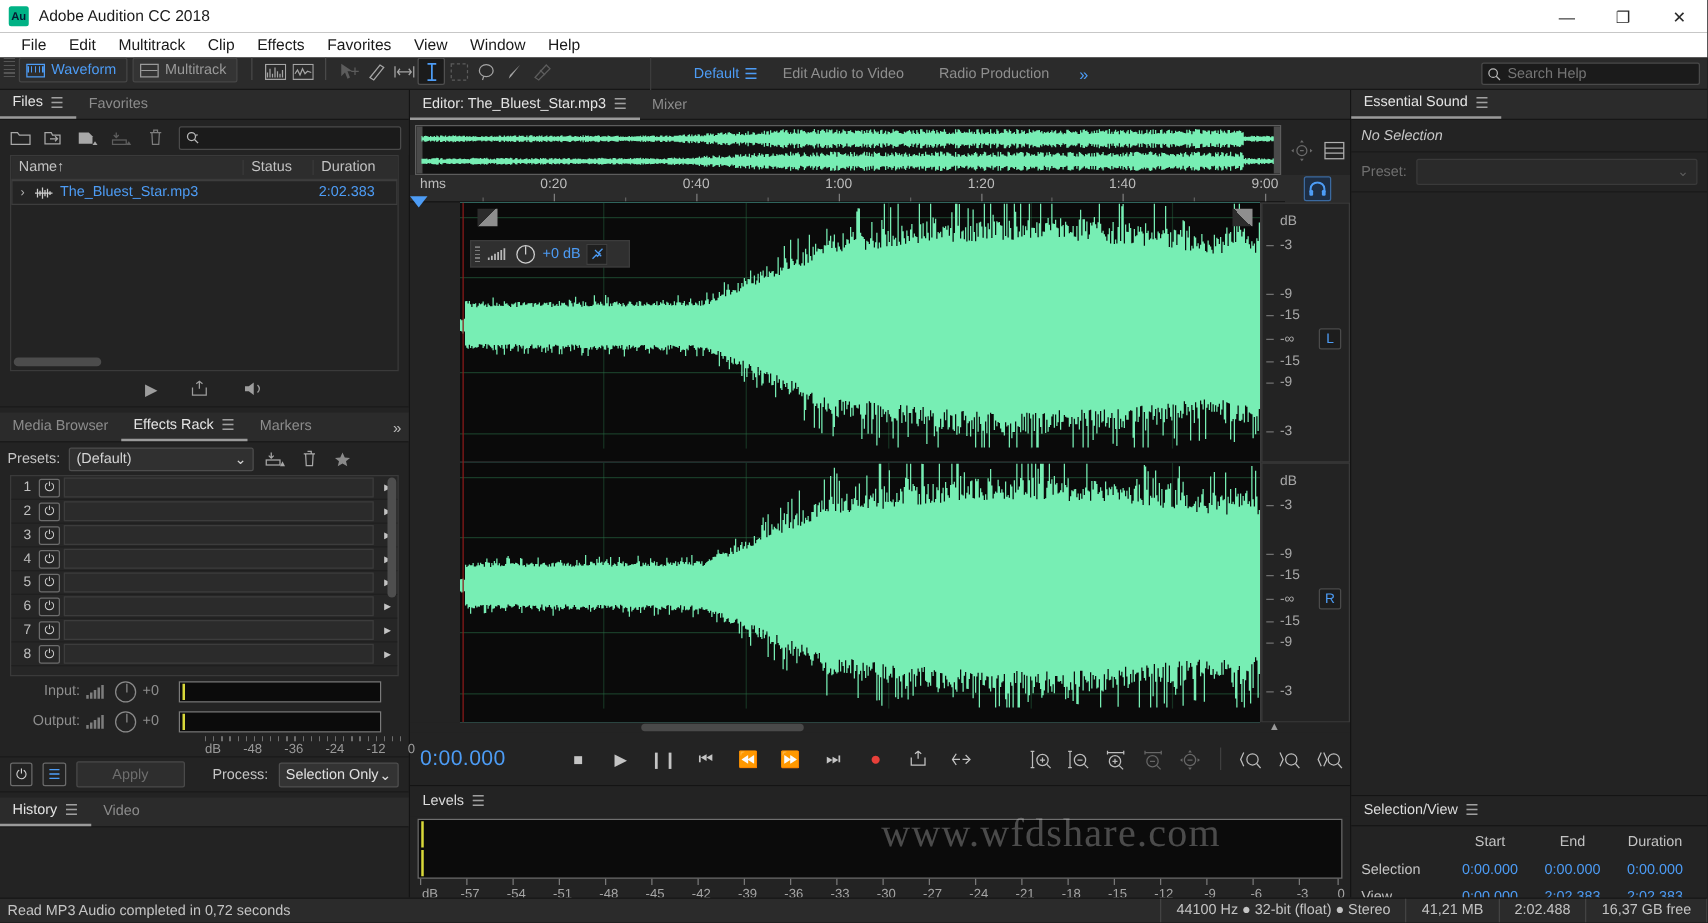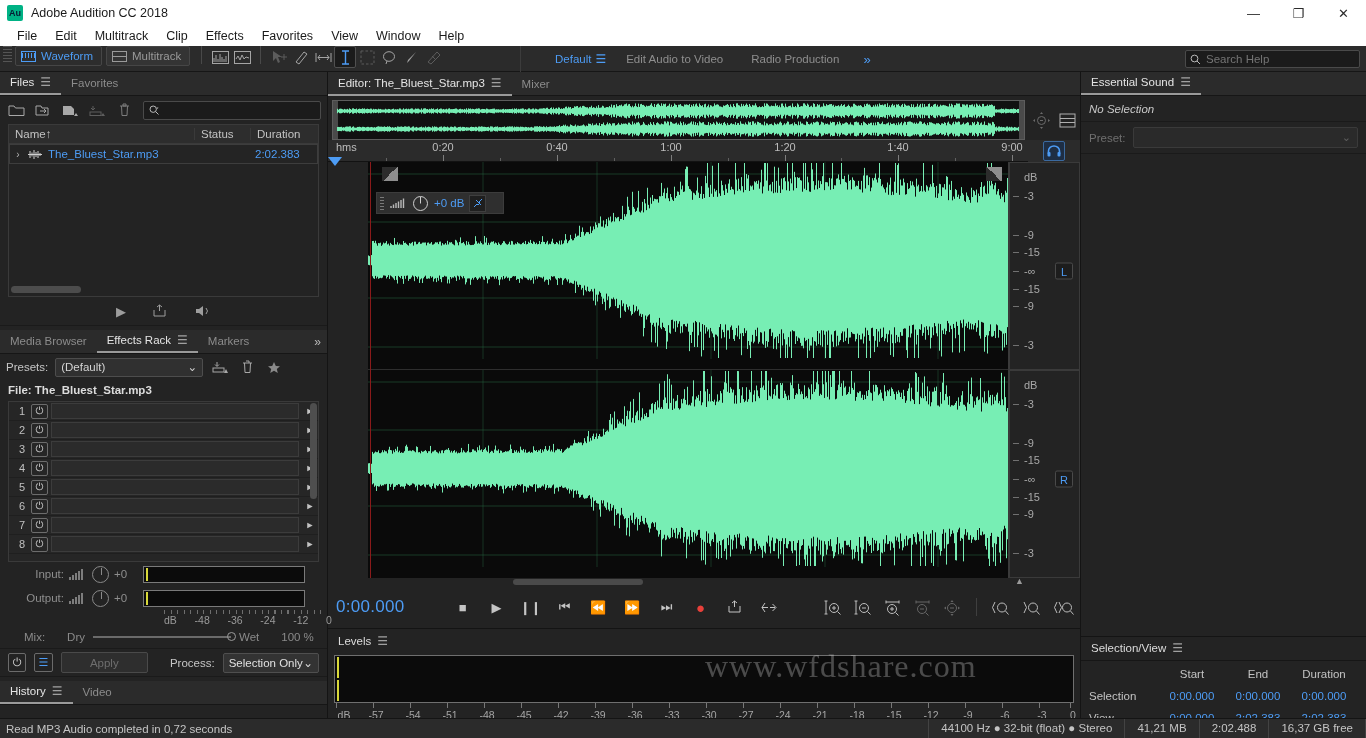--- a/index.html
+++ b/index.html
@@ -537,21 +537,20 @@
             <path d="M2 3 L11 3 M3.5 3 L4 12.5 L9 12.5 L9.5 3 M5 1 L8 1 L8 3" fill="none" stroke="#a8a8a8"></path>
           </svg>
       </div>
       <div class="fico">
         <svg width="14" height="13" viewBox="0 0 14 13">
             <path d="M7 1 L8.8 5 L13 5.3 L9.8 8 L10.8 12 L7 9.8 L3.2 12 L4.2 8 L1 5.3 L5.2 5 Z" fill="#8a8a8a"></path>
           </svg>
       </div>
     </div>
 
-    <div class="file-label">File: The_Bluest_Star.mp3</div>
 
     <div class="rack">
       <div class="rack-row">
         <div class="num">1</div>
         <div class="pwr">⏻</div>
         <div class="slot"></div>
         <div class="tri">►</div>
       </div>
       <div class="rack-row">
         <div class="num">2</div>
@@ -631,29 +630,20 @@
       <div class="meter-lbls">
         <span>dB</span>
         <span>-48</span>
         <span>-36</span>
         <span>-24</span>
         <span>-12</span>
         <span>0</span>
       </div>
     </div>
 
-    <div class="mix-row">
-      <span>Mix:</span>
-      <span style="margin-left:14px">Dry</span>
-      <div class="mix-track">
-        <div class="mix-knob"></div>
-      </div>
-      <span>Wet</span>
-      <span style="margin-left:14px">100 %</span>
-    </div>
 
     <div class="apply-row">
       <div class="sq-btn">⏻</div>
       <div class="sq-btn blue">☰</div>
       <div class="apply-btn">Apply</div>
       <div class="proc-lbl">Process:</div>
       <div class="proc-sel">
         <span>Selection Only</span>
         <span>⌄</span>
       </div>

